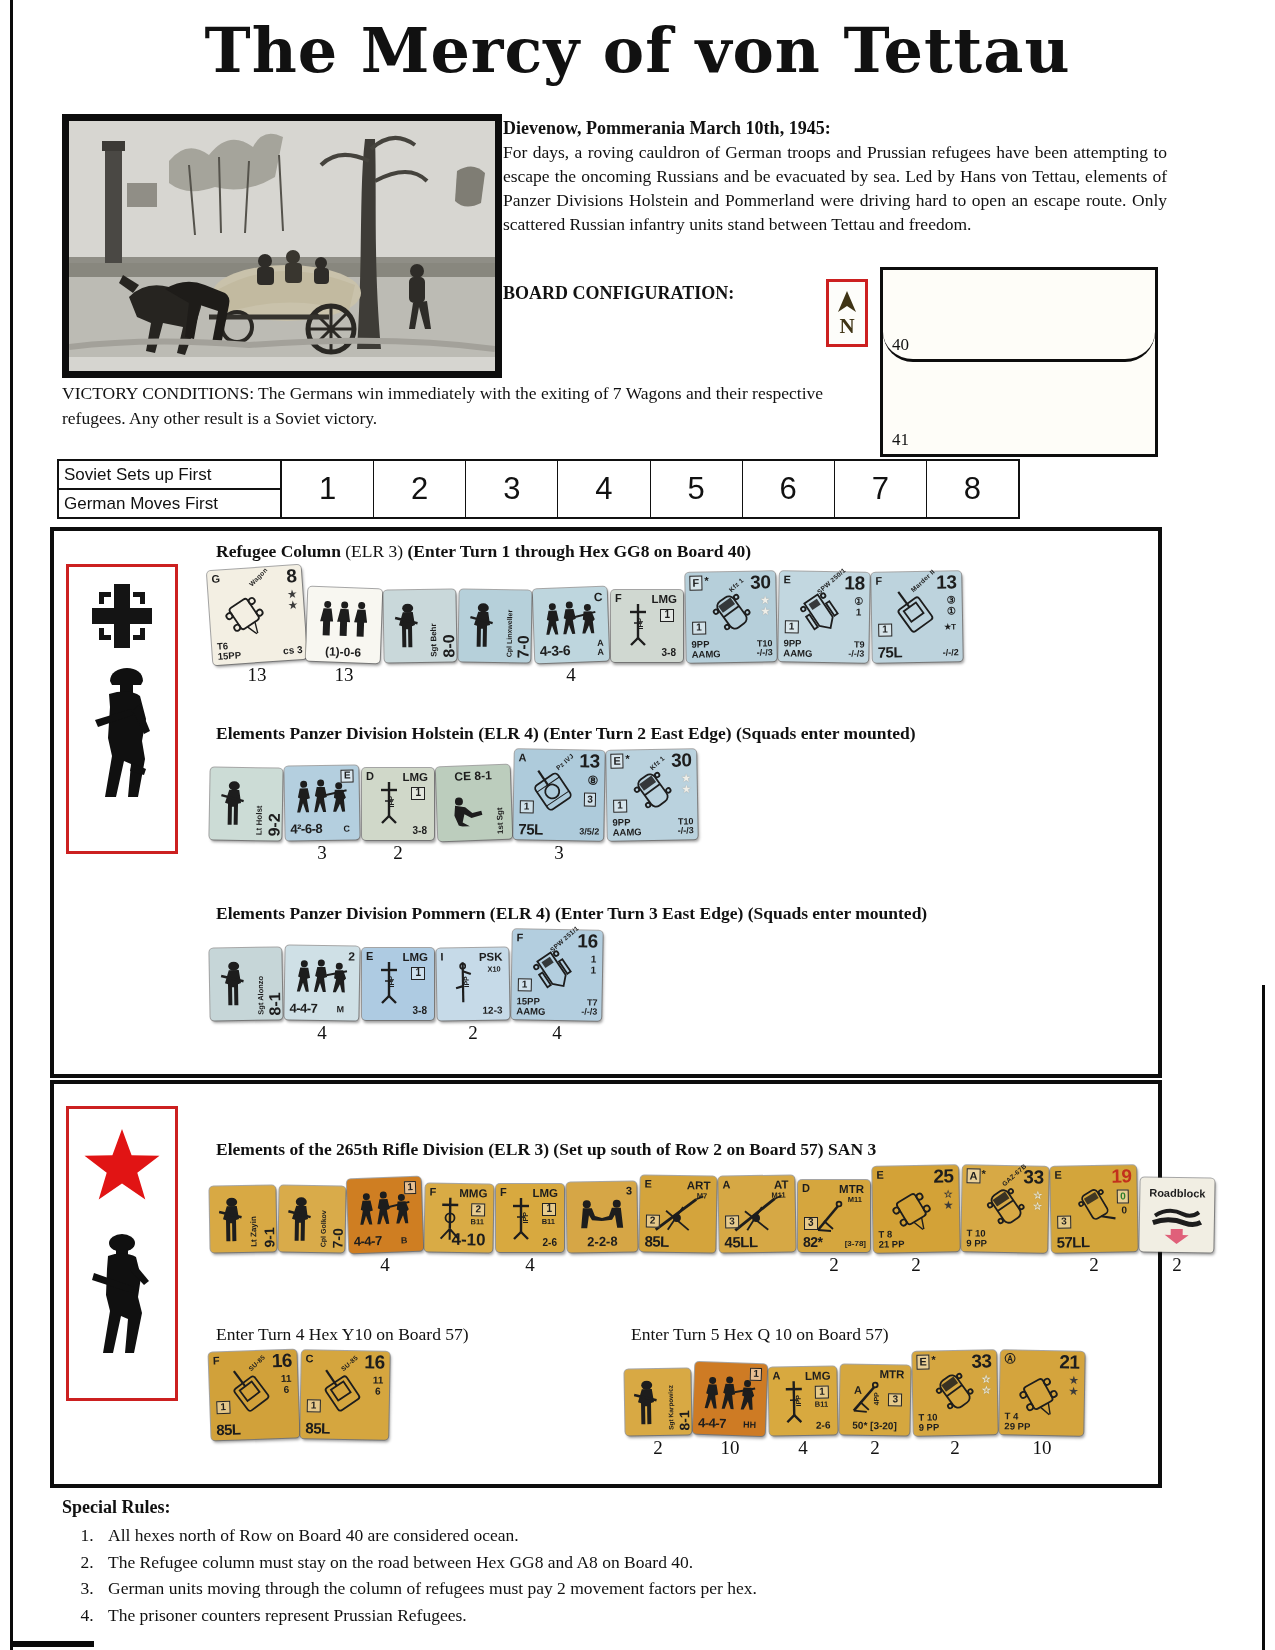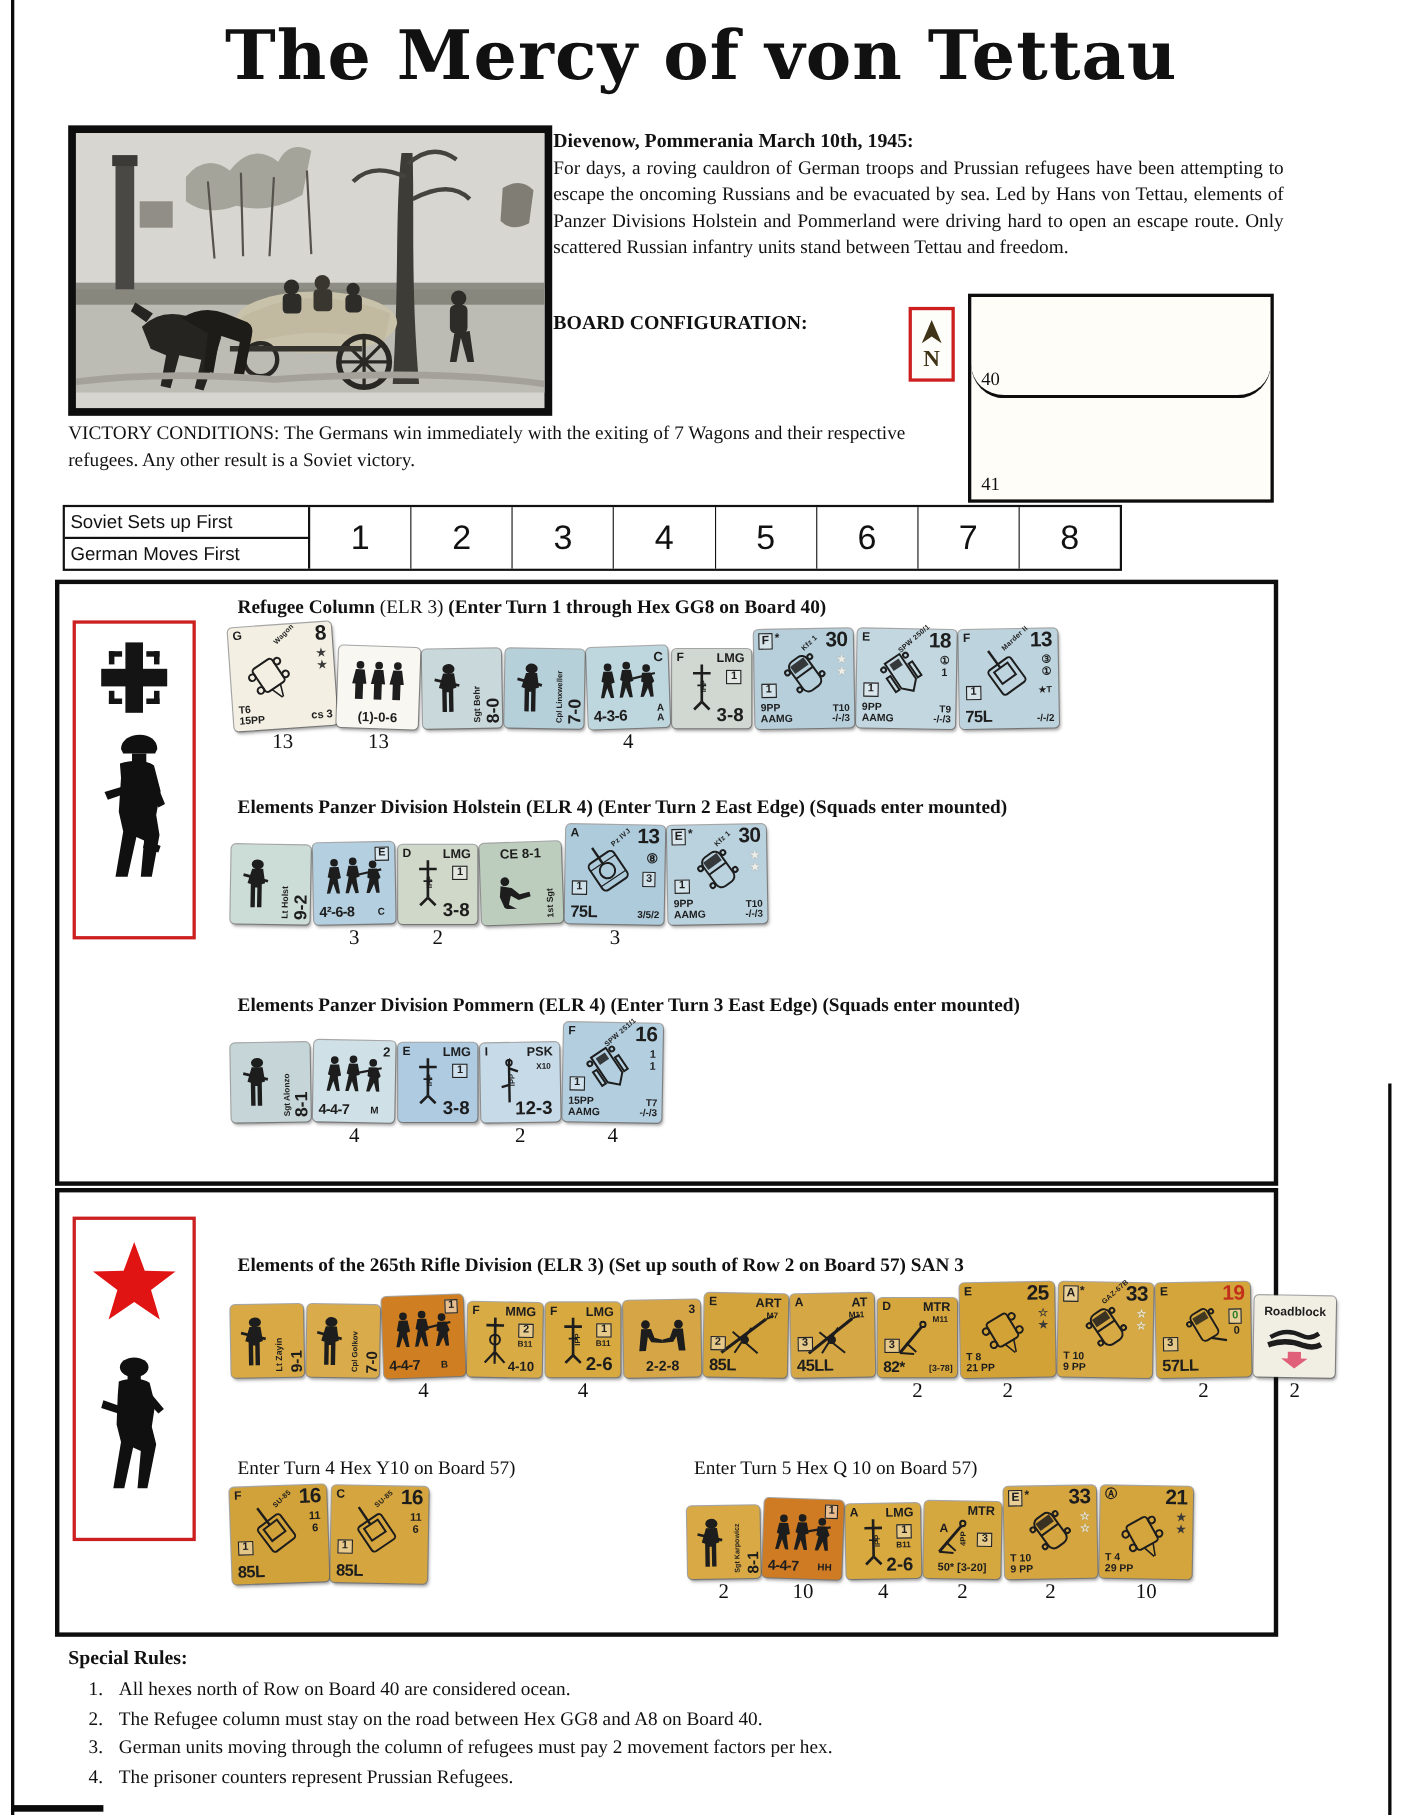--- a/index.html
+++ b/index.html
@@ -69,21 +69,21 @@
   .e-trb{top:4px;right:5px;font-size:10px;font-weight:bold;border:1.3px solid #222;padding:0 2px;background:rgba(255,255,255,.5);}
   .e-top{top:3px;right:6px;font-size:11.5px;font-weight:bold;}
   .e-sub{top:17px;right:6px;font-size:7.5px;font-weight:bold;}
   .e-ipp{top:30px;left:24px;font-size:7px;font-weight:bold;transform:rotate(-90deg);}
   .e-bx{font-size:10px;font-weight:bold;border:1.3px solid #222;padding:0 3px;left:5px;bottom:26px;background:rgba(255,255,255,.4);}
   .e-bl{bottom:3px;left:5px;font-size:9.5px;font-weight:bold;}
   .e-main{bottom:2px;left:5px;font-size:15px;font-weight:bold;letter-spacing:-.5px;}
   .e-suf{bottom:5px;left:56px;font-size:9px;font-weight:bold;}
   .e-sufr{bottom:4px;right:5px;font-size:9px;font-weight:bold;text-align:center;line-height:1;}
   .e-br{bottom:3px;right:4px;font-size:9px;font-weight:bold;text-align:right;}
-  .e-bc{bottom:3px;right:7px;font-size:17px;font-weight:bold;}
+  .e-bc{bottom:3px;right:7px;font-size:10px;font-weight:bold;}
   .e-bcc{bottom:3px;left:0;right:0;text-align:center;font-size:12px;font-weight:bold;}
   .e-mid{top:4px;left:0;right:0;text-align:center;font-size:12px;font-weight:bold;}
   .e-vn{top:5px;right:17px;height:calc(100% - 10px);writing-mode:vertical-rl;transform:rotate(180deg);font-size:8px;font-weight:bold;}
   .e-vb{top:4px;right:-1px;height:calc(100% - 8px);writing-mode:vertical-rl;transform:rotate(180deg);font-size:16px;font-weight:bold;}
   .e-model{top:12px;left:32px;font-size:6.5px;font-weight:bold;transform:rotate(-42deg);transform-origin:left top;white-space:nowrap;letter-spacing:.3px;}
   .e-icon{left:6px;top:16px;}
   .e-iconc{left:0;right:0;top:14px;display:flex;justify-content:center;}
 
   #special-rules{position:absolute;left:62px;top:1497px;width:1060px;}
   #sr-title{font-weight:bold;font-size:18px;}
@@ -626,21 +626,21 @@
             <span class="ct e-bx" style="inset: 19px 8px auto auto;">2</span>
             <span class="ct e-sub" style="top: 34px; right: 9px;">B11</span>
             <div class="ct e-icon" style="left: 10px; top: 12px;"><svg width="30" height="46" viewBox="0 0 30 46">
                 <g stroke="#1d1d1d" stroke-width="2.4" fill="none">
                   <path d="M15 2v31"></path>
                   <path d="M7 9h16"></path>
                   <circle cx="15" cy="22" r="4.5" stroke-width="1.8"></circle>
                   <path d="M15 33l-9 10M15 33l9 10M15 33v11" stroke-width="2"></path>
                 </g>
               </svg></div>
-            <span class="ct e-bc" style="font-size: 12px;">4-10</span>
+            <span class="ct e-bc" style="font-size: 17px;">4-10</span>
           </div>
           <div class="counter" style="width: 68px; height: 68px; background: rgb(216, 169, 63);">
             <span class="ct e-tl">F</span>
             <span class="ct e-top">LMG</span>
             <span class="ct e-bx" style="inset: 19px 8px auto auto;">1</span>
             <span class="ct e-ipp">IPP</span>
             <span class="ct e-sub" style="top: 34px; right: 9px;">B11</span>
             <div class="ct e-icon" style="left: 12px; top: 12px;"><svg width="26" height="46" viewBox="0 0 26 46">
                 <g stroke="#1d1d1d" stroke-width="2.4" fill="none">
                   <path d="M13 2v34"></path>

